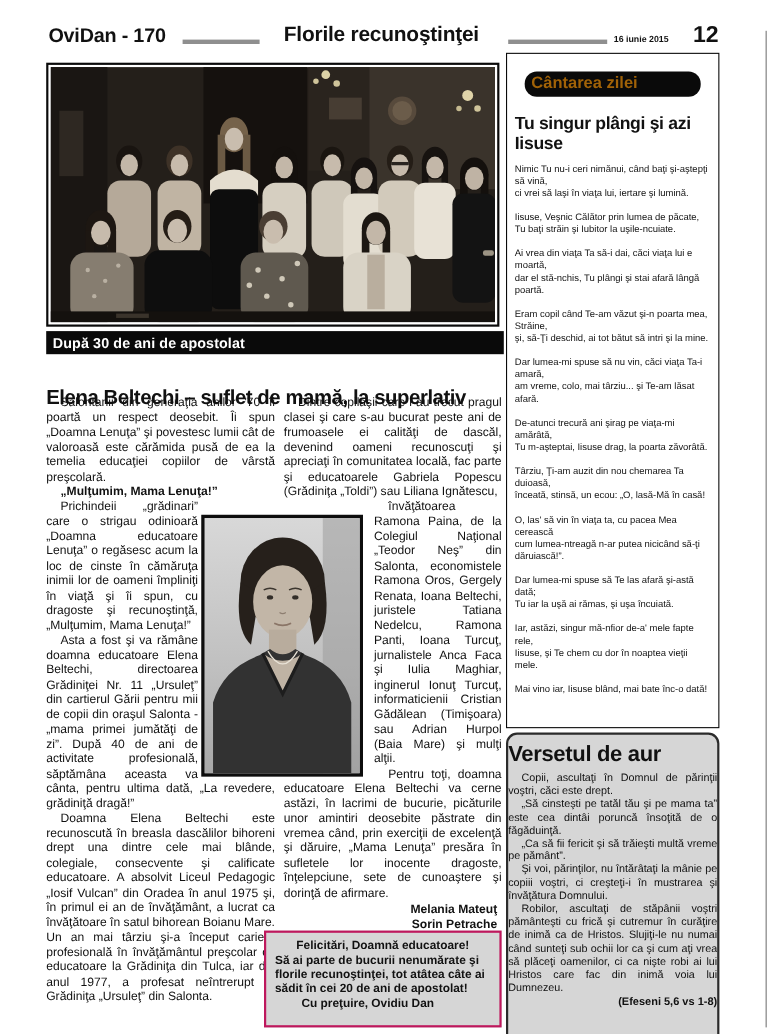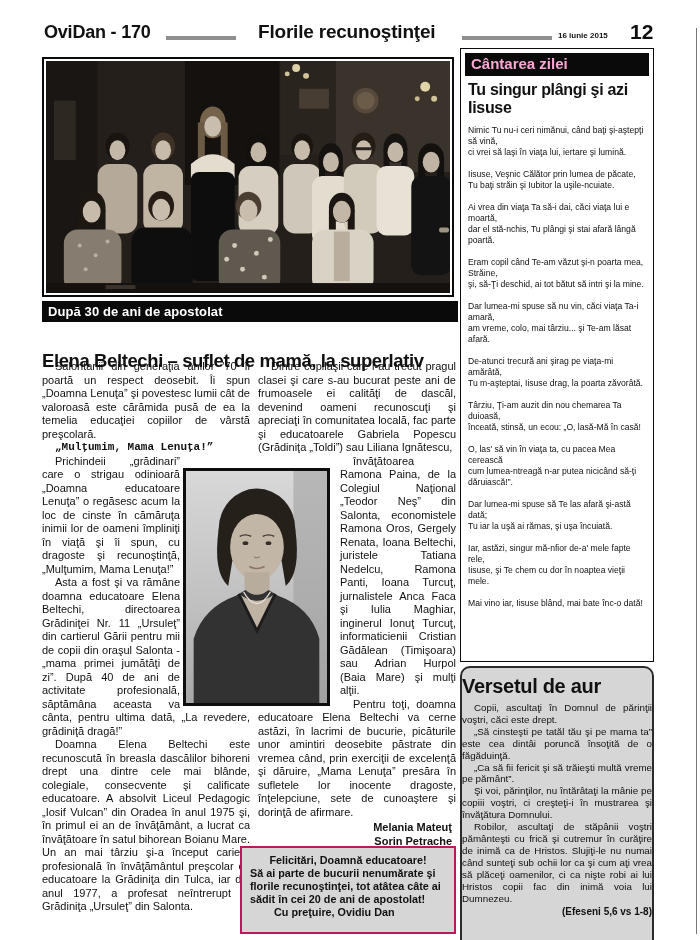--- a/index.html
+++ b/index.html
@@ -30,38 +30,38 @@
     line-height:21px; padding-left:6px; letter-spacing:0.1px; }
   .headline { position:absolute; left:42px; top:326px; width:418px;
     font-size:18.5px; font-weight:bold; letter-spacing:-0.4px; white-space:nowrap;margin-top:24px; }
 
   
   .body-wrap { position:absolute; left:42px; top:360px; width:414px; height:575px; }
   .col { position:absolute; top:0; font-size:11px; line-height:13.5px; text-align:justify; }
   .col1 { left:0; width:208px; }
   .col2 { left:216px; width:198px; }
   .col p { text-indent:13px; }
-  .col p.bold { font-weight:bold;font-family:Liberation Mono, monospace; }
+  .col p.bold { font-weight:bold; }
   .ph-r { float:right; width:70px; height:250px; }
   .ph-l { float:left; width:82px; height:244px; }
   .portrait { position:absolute; left:141px; top:108px; width:147px; height:238px;
     border:3px solid #0d0d0d; background:#c9c9c9; }
   .portrait svg { display:block; width:100%; height:100%; }
   .signatures { clear:right; text-align:right; font-weight:bold; margin-top:2px; padding-right:4px; }
   .congrats { position:absolute; left:198px; top:486px; width:216px; height:88px;
     background:#d6d6d6; border:2px solid #be185d; padding:6px 8px;
     font-size:10.8px; font-weight:bold; line-height:13px; overflow:hidden; }
   .congrats .c-line1 { text-align:center; }
   .congrats .c-closing { text-indent:24px; }
 
   
   .songbox { position:absolute; left:460px; top:48px; width:194px; height:614px;
     border:1px solid #0a0a0a; background:#fff; overflow:hidden; }
-  .songbar { margin:4px; background:#0a0a0a; color:#f9a8d4; font-size:15px;
-    font-weight:bold; padding:2px 6px 4px 6px; }
+  .songbar { margin:16px; background:#0a0a0a; color:#a16207; font-size:15px;
+    font-weight:bold; padding:2px 6px 4px 6px;border-radius:11px; }
   .poem-title { font-size:16px; font-weight:bold; letter-spacing:-0.3px; margin:5px 7px 8px 7px; }
   .poem { padding:0 7px; font-size:8.6px; line-height:11px; }
   .stanza { margin-bottom:11px; }
 
   .versebox { position:absolute; left:460px; top:666px; width:194px; height:292px;
     background:#d6d6d6; border:2px solid #2b2b2b; border-radius:10px;
     padding:5px 0; overflow:hidden; }
   .verse-title { font-size:20px; font-weight:bold; letter-spacing:-0.3px; margin:2px 0 4px 0; }
   .verse p { font-size:9.8px; line-height:11.9px; text-align:justify; text-indent:12px; }
   .verse-ref { text-align:right; font-weight:bold; font-size:10px; margin-top:2px; }
@@ -305,17 +305,17 @@
     </div>
 
   </div>
 
   <div class="versebox verse">
     <div class="verse-title">Versetul de aur</div>
     <p>Copii, ascultaţi în Domnul de părinţii voştri, căci este drept.</p>
     <p>„Să cinsteşti pe tatăl tău şi pe mama ta” este cea dintâi poruncă însoţită de o făgăduinţă.</p>
     <p>„Ca să fii fericit şi să trăieşti multă vreme pe pământ”.</p>
     <p>Şi voi, părinţilor, nu întărâtaţi la mânie pe copiii voştri, ci creşteţi-i în mustrarea şi învăţătura Domnului.</p>
-    <p>Robilor, ascultaţi de stăpânii voştri pământeşti cu frică şi cutremur în curăţire de inimă ca de Hristos. Slujiţi-le nu numai când sunteţi sub ochii lor ca şi cum aţi vrea să plăceţi oamenilor, ci ca nişte robi ai lui Hristos copii fac din inimă voia lui Dumnezeu.</p>
+    <p>Robilor, ascultaţi de stăpânii voştri pământeşti cu frică şi cutremur în curăţire de inimă ca de Hristos. Slujiţi-le nu numai când sunteţi sub ochii lor ca şi cum aţi vrea să plăceţi oamenilor, ci ca nişte robi ai lui Hristos care fac din inimă voia lui Dumnezeu.</p>
     <div class="verse-ref">(Efeseni 5,6 vs 1-8)</div>
   </div>
 
 </div>
 
 </body></html>

